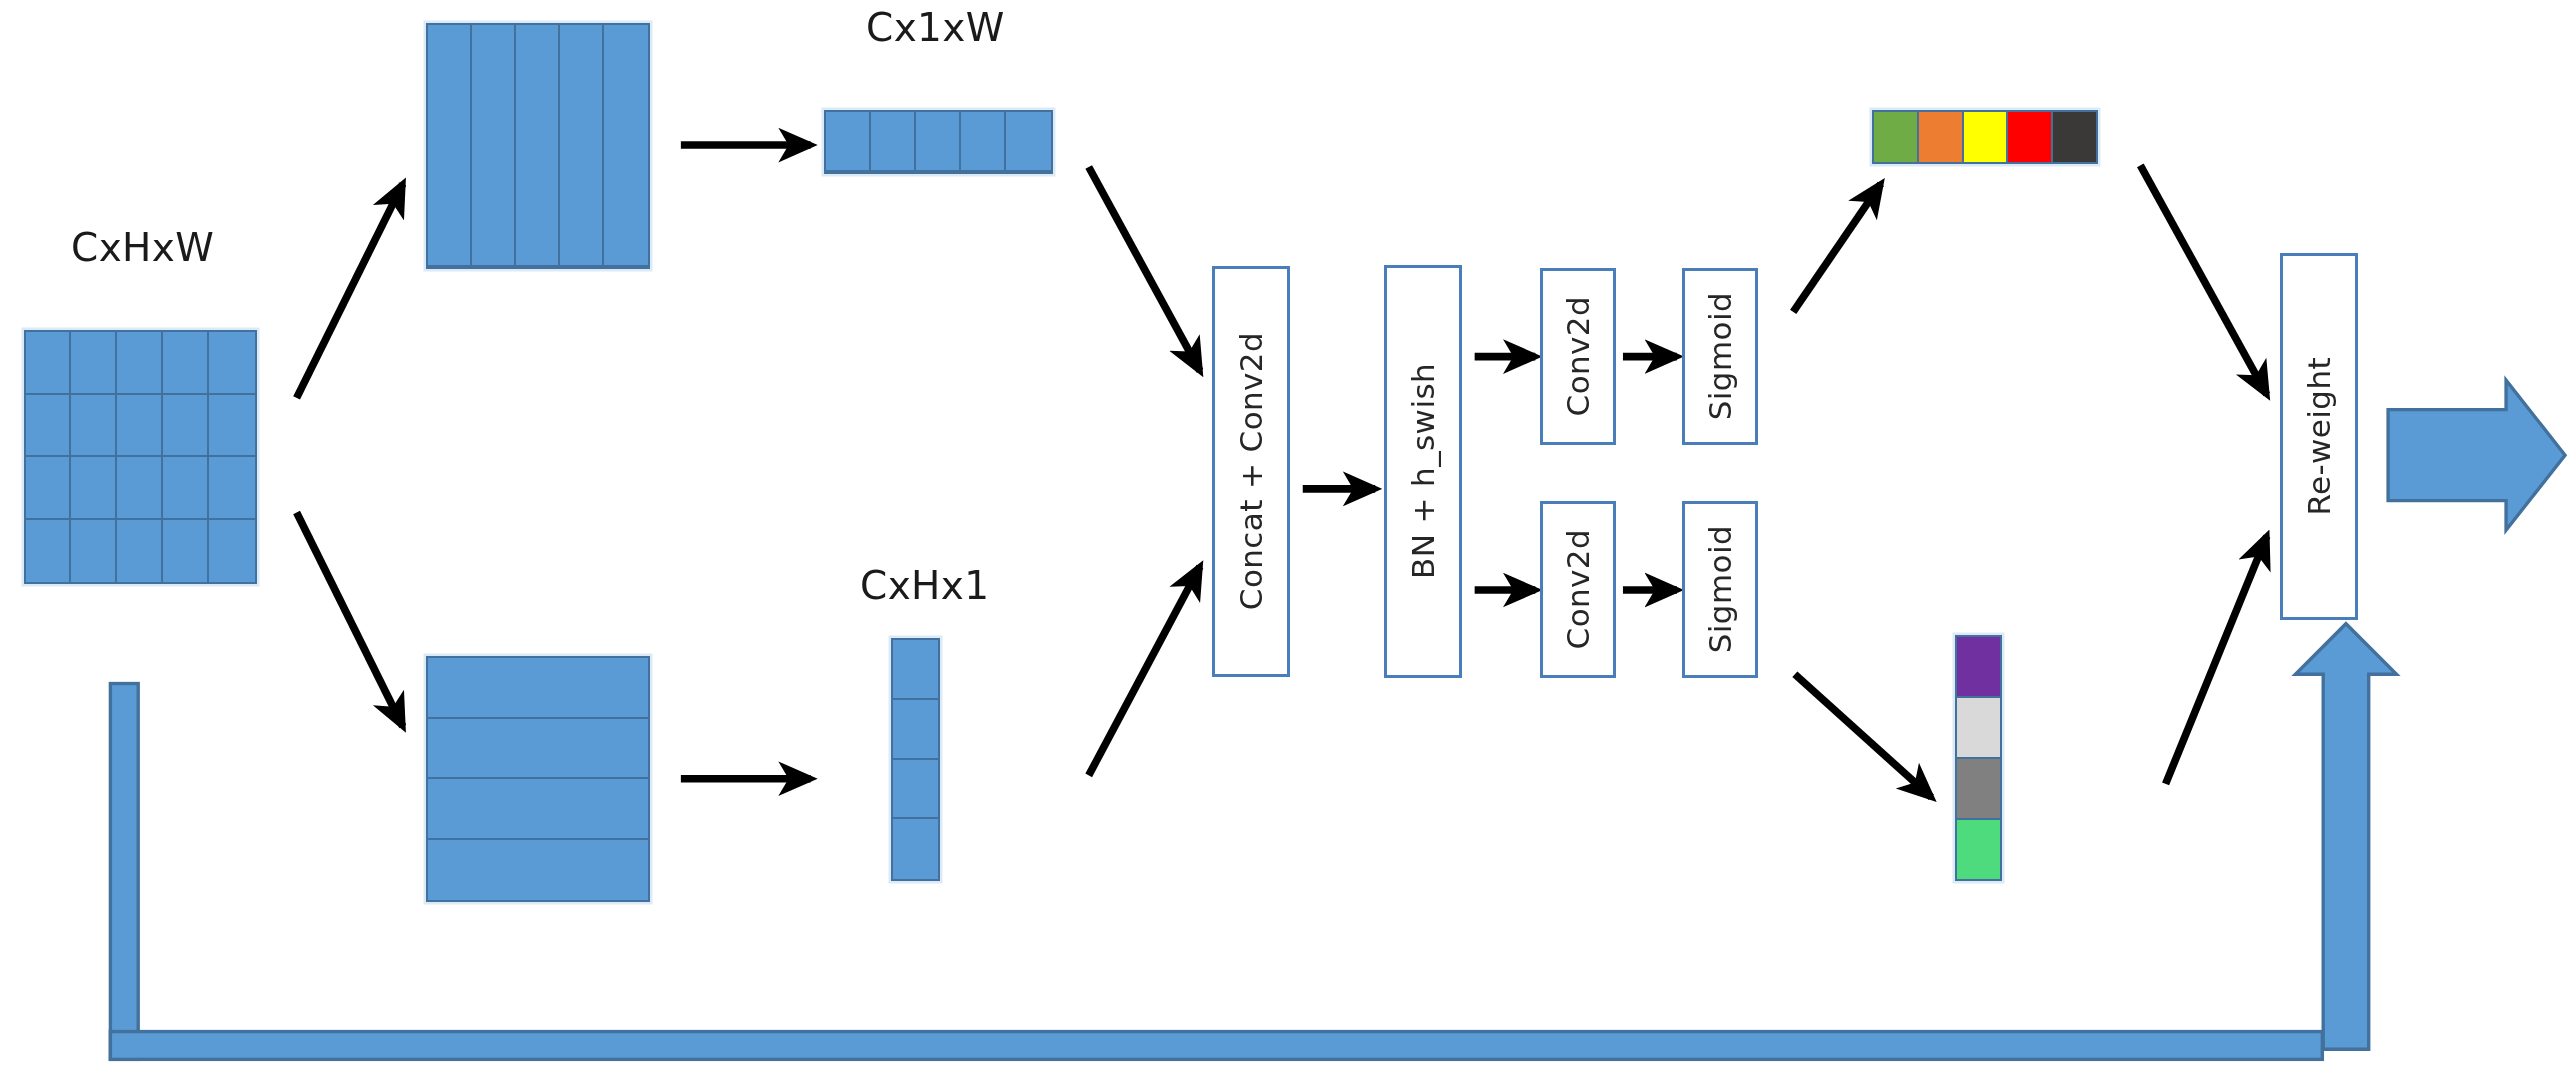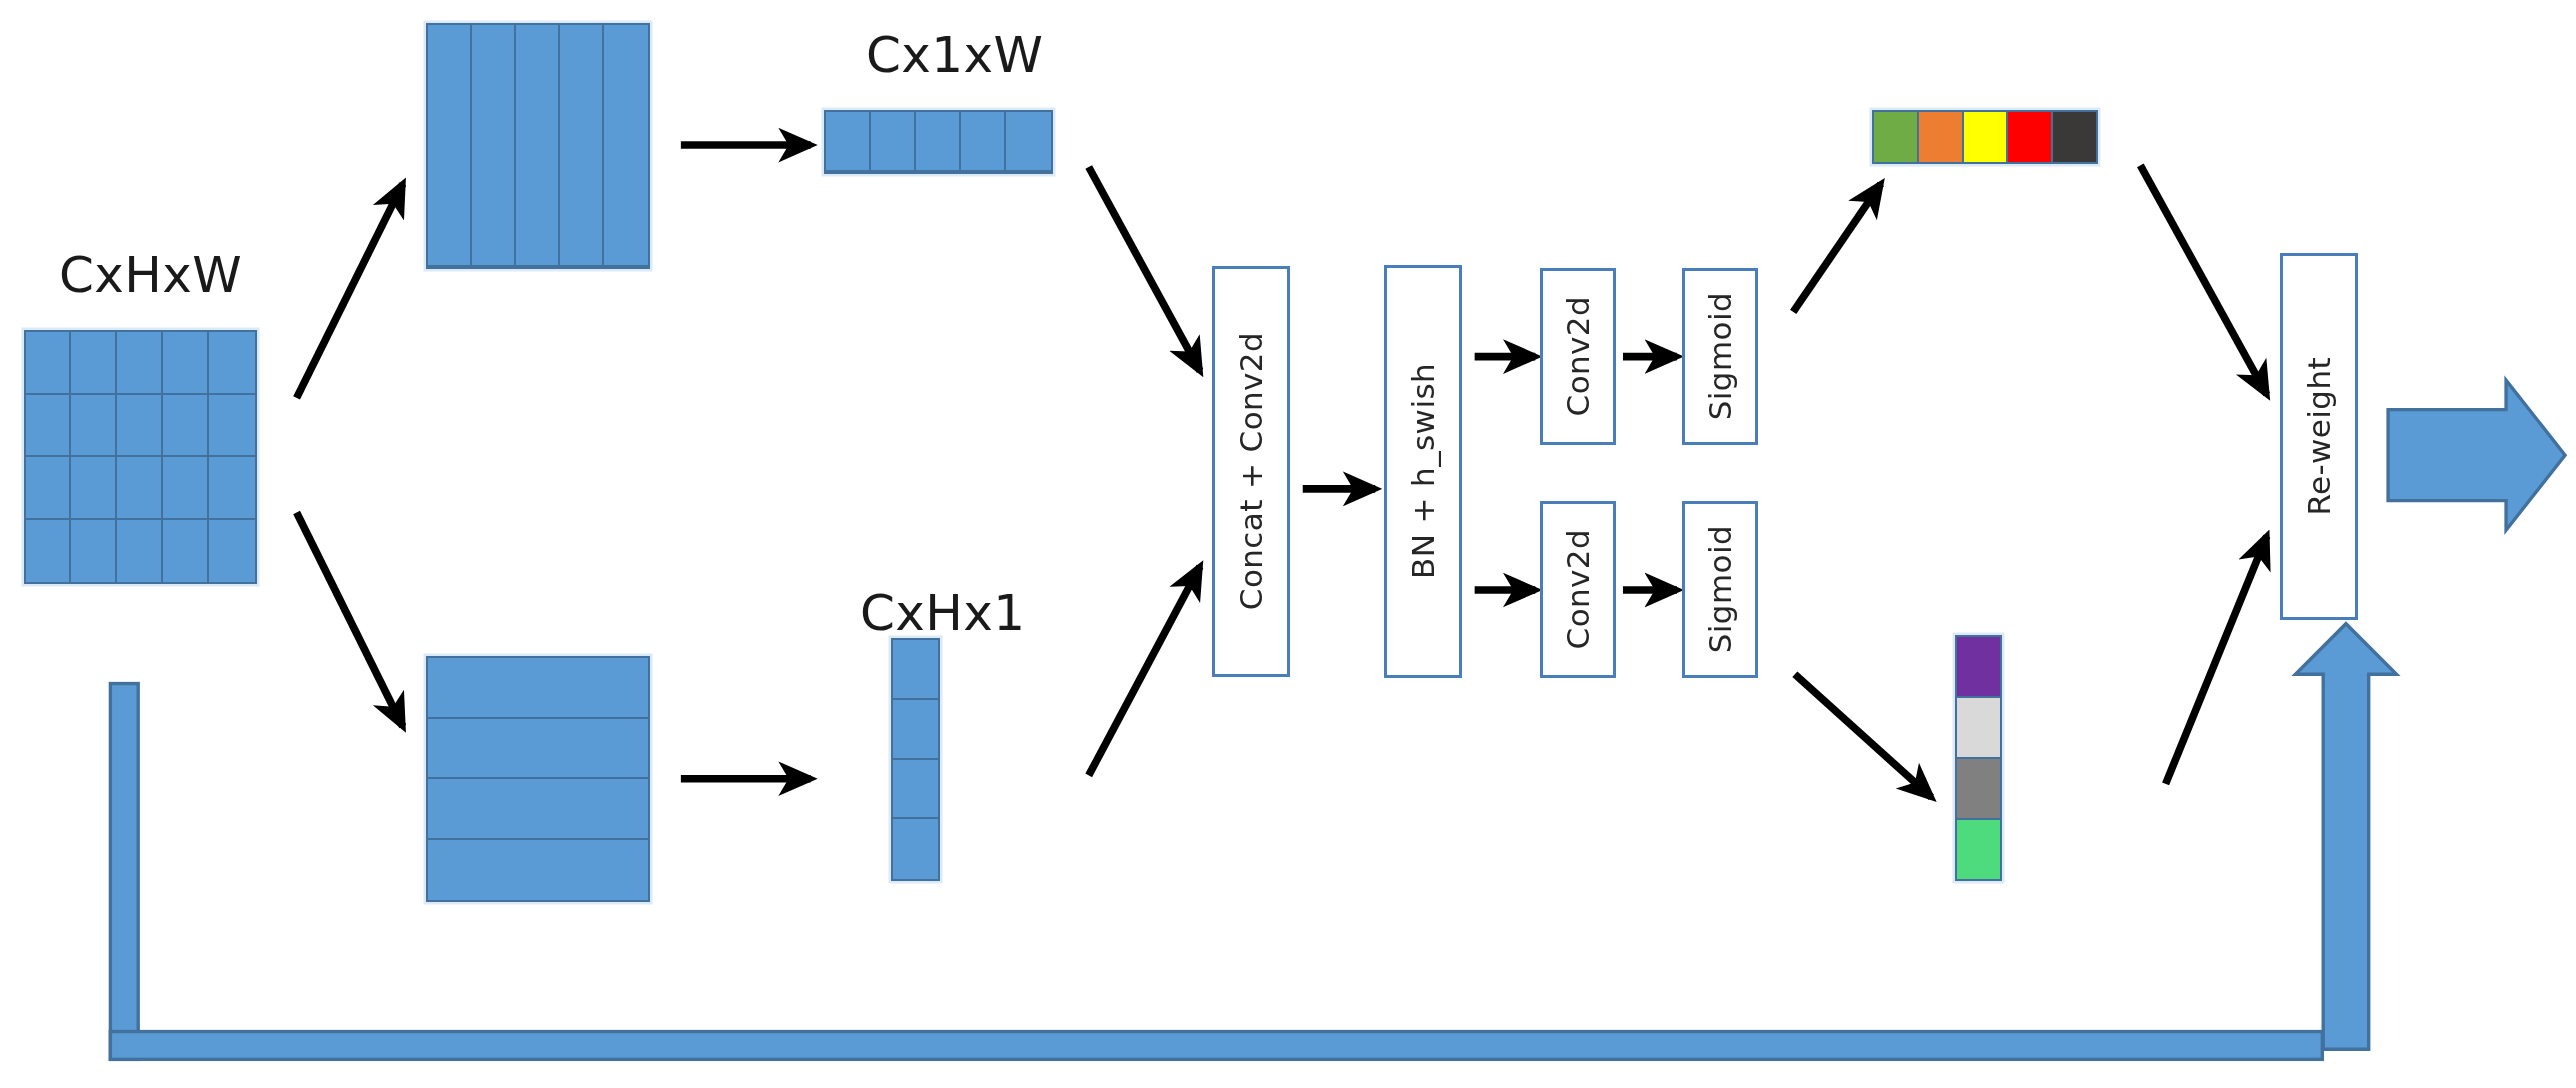--- a/index.html
+++ b/index.html
@@ -14,26 +14,25 @@
     height: 1089px;
     background: #ffffff;
     font-family: "DejaVu Sans", sans-serif;
     overflow: hidden;
   }
 
   
   .tensor-label {
     position: absolute;
     font-family: "DejaVu Sans", sans-serif;
-    font-size: 50px;
+    font-size: 39px;
     color: #1a1a1a;
     letter-spacing: 0.4px;
     white-space: nowrap;
     line-height: 1;
-    margin-top: 22px;
   }
 
   
   .grid-block {
     position: absolute;
     display: grid;
     background: #5b9bd5;
     border: 2.5px solid #41719c;
     box-sizing: border-box;
     box-shadow: 0 0 0 2.5px #dce9f6;
@@ -164,21 +163,21 @@
 
     <line x1="2128" y1="370" x2="2232" y2="218" stroke="#000" stroke-width="9" marker-end="url(#ah)"></line>
 
     <line x1="2130" y1="800" x2="2292" y2="946" stroke="#000" stroke-width="9" marker-end="url(#ah)"></line>
 
     <line x1="2540" y1="196" x2="2690" y2="468" stroke="#000" stroke-width="9" marker-end="url(#ah)"></line>
 
     <line x1="2570" y1="930" x2="2690" y2="636" stroke="#000" stroke-width="9" marker-end="url(#ah)"></line>
   </svg>
 
-  <div class="tensor-label" style="left:59px; top:228px;">CxHxW</div>
+  <div class="tensor-label" style="left:71px; top:228px;">CxHxW</div>
 
   <div class="tensor-label" style="left:866px; top:8.4px;">Cx1xW</div>
 
   <div class="tensor-label" style="left:860px; top:566px;">CxHx1</div>
 
   <div class="grid-block" style="left: 23.6px; top: 330px; width: 233px; height: 254px; grid-template-columns: repeat(5, 1fr); grid-template-rows: repeat(4, 1fr); background: rgb(91, 155, 213); border-color: rgb(65, 113, 156);">
     <div class="cell" style="background: rgb(91, 155, 213); border-right-color: rgb(65, 113, 156); border-bottom-color: rgb(65, 113, 156);"></div>
     <div class="cell" style="background: rgb(91, 155, 213); border-right-color: rgb(65, 113, 156); border-bottom-color: rgb(65, 113, 156);"></div>
     <div class="cell" style="background: rgb(91, 155, 213); border-right-color: rgb(65, 113, 156); border-bottom-color: rgb(65, 113, 156);"></div>
     <div class="cell" style="background: rgb(91, 155, 213); border-right-color: rgb(65, 113, 156); border-bottom-color: rgb(65, 113, 156);"></div>

